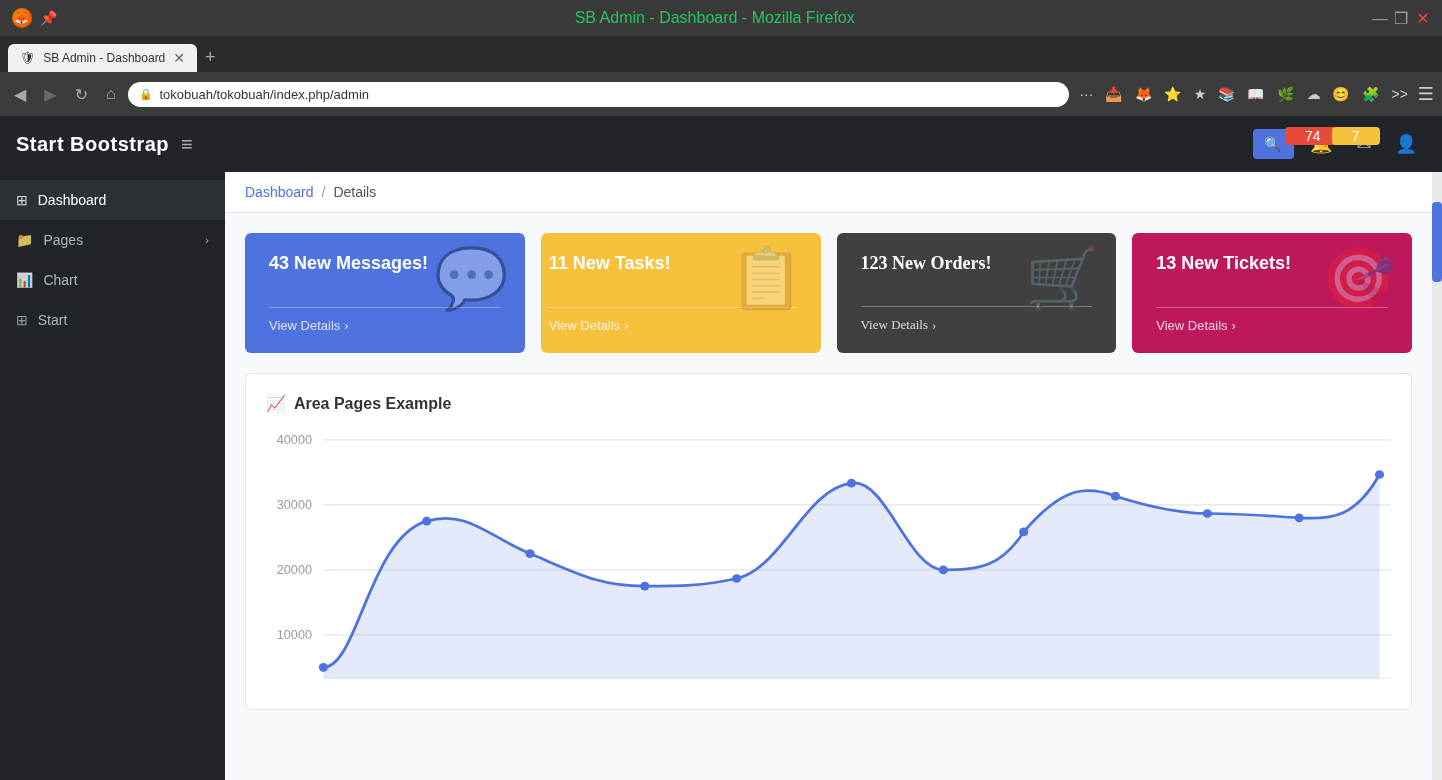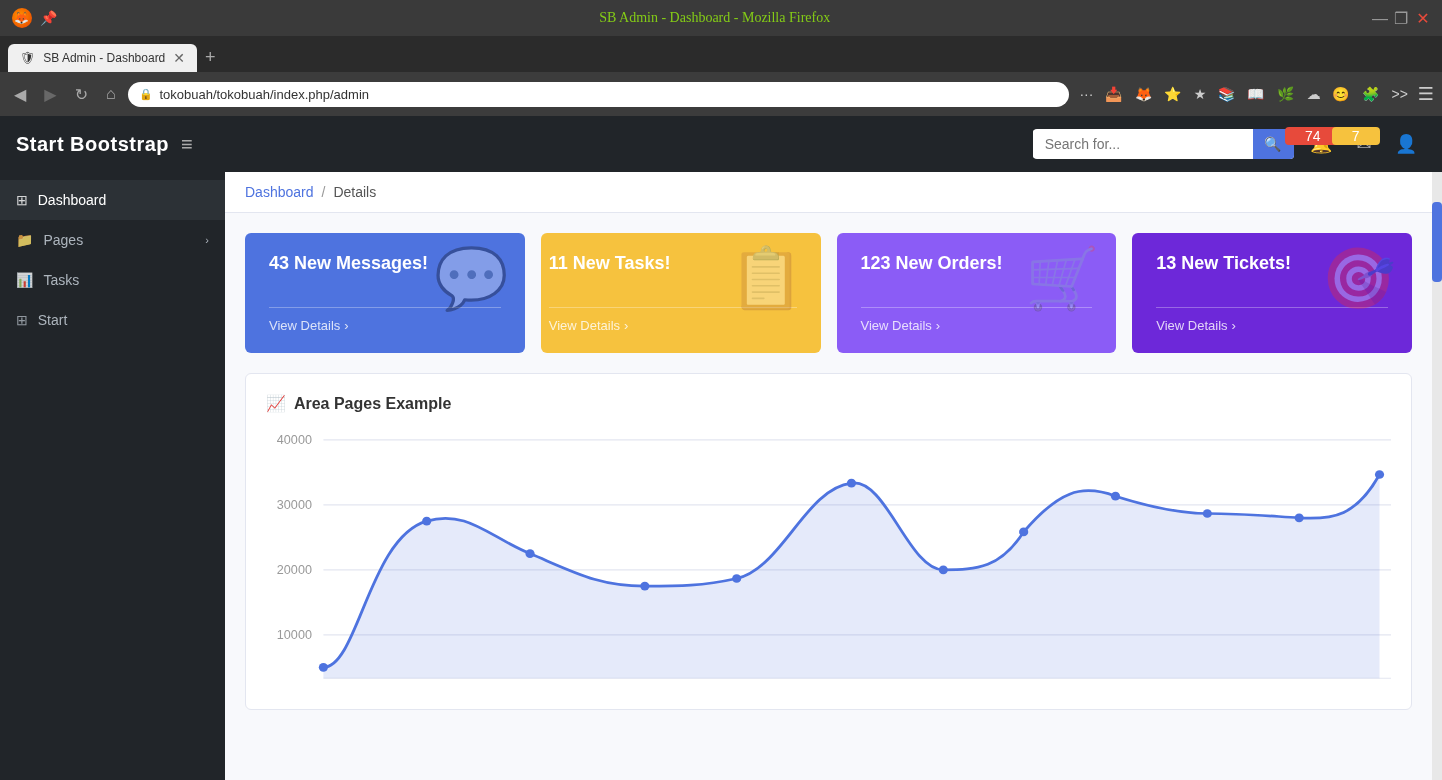--- a/index.html
+++ b/index.html
@@ -3,21 +3,21 @@
   <meta charset="utf-8">
   <style>
     * { margin: 0; padding: 0; box-sizing: border-box; }
     body { background: #2d2d2d; font-family: -apple-system, BlinkMacSystemFont, 'Segoe UI', sans-serif; width: 1442px; height: 780px; overflow: hidden; }
 
     
     .browser-outer { background: #3a3a3a; border-radius: 10px; width: 1442px; height: 780px; display: flex; flex-direction: column; }
     .browser-titlebar { background: #3a3a3a; height: 36px; display: flex; align-items: center; justify-content: space-between; padding: 0 12px; }
     .titlebar-left { display: flex; align-items: center; gap: 8px; }
     .firefox-icon { width: 20px; height: 20px; border-radius: 50%; background: radial-gradient(circle at 40% 40%, #ff9500, #e63e00); display: flex; align-items: center; justify-content: center; font-size: 12px; }
-    .titlebar-center { color: #84cc16; font-size: 14px; font-family: Liberation Serif, serif; }
+    .titlebar-center { color: #22c55e; font-size: 16px; }
     .titlebar-right { display: flex; align-items: center; gap: 8px; }
     .win-btn { width: 14px; height: 14px; border: none; background: transparent; color: #999; font-size: 16px; cursor: pointer; line-height: 1; }
 
     
     .tab-bar { background: #2b2b2b; height: 36px; display: flex; align-items: flex-end; padding: 0 8px; }
     .tab { background: #f0f0f0; border-radius: 6px 6px 0 0; padding: 6px 12px; font-size: 12px; color: #333; display: flex; align-items: center; gap: 8px; min-width: 180px; }
     .tab-close { color: #666; font-size: 14px; cursor: pointer; }
     .new-tab-btn { background: transparent; border: none; color: #aaa; font-size: 18px; cursor: pointer; padding: 0 8px; margin-bottom: 4px; }
 
     
@@ -65,22 +65,22 @@
     .breadcrumb { display: flex; align-items: center; gap: 8px; font-size: 14px; }
     .breadcrumb-link { color: #4e73df; text-decoration: none; }
     .breadcrumb-sep { color: #999; }
     .breadcrumb-current { color: #555; }
 
     
     .cards-row { display: grid; grid-template-columns: 1fr 1fr 1fr 1fr; gap: 16px; margin-bottom: 20px; }
     .stat-card { border-radius: 6px; padding: 20px 24px; color: #fff; position: relative; overflow: hidden; cursor: pointer; min-height: 120px; display: flex; flex-direction: column; justify-content: space-between; }
     .stat-card-blue { background: #4e73df; }
     .stat-card-yellow { background: #f6c23e; padding-left: 8px; }
-    .stat-card-green { background: #8b5cf6; }
-    .stat-card-red { background: #6d28d9; }
+    .stat-card-green { background: #404040; font-family: Liberation Serif, serif; }
+    .stat-card-red { background: #be185d; }
     .stat-card-title { font-size: 18px; font-weight: 700; margin-bottom: 4px; }
     .stat-card-bottom { display: flex; align-items: center; justify-content: space-between; border-top: 1px solid rgba(255,255,255,0.3); padding-top: 10px; margin-top: 10px; }
     .stat-card-link { color: rgba(255,255,255,0.8); font-size: 13px; text-decoration: none; display: flex; align-items: center; gap: 4px; }
     .stat-card-icon { position: absolute; right: 16px; top: 16px; font-size: 60px; opacity: 0.3; line-height: 1; }
 
     
     .chart-section { background: #fff; border-radius: 6px; padding: 20px; border: 1px solid #e3e6f0; }
     .chart-title { font-size: 16px; font-weight: 700; color: #333; margin-bottom: 16px; display: flex; align-items: center; gap: 8px; }
     .chart-area { width: 100%; height: 260px; position: relative; }
 
@@ -142,21 +142,20 @@
 
   <div class="app-wrapper">
 
     <nav class="top-nav">
       <div class="top-nav-left">
         <span class="brand-title">Start Bootstrap</span>
         <button class="toggle-btn">≡</button>
       </div>
       <div class="top-nav-right">
         <div class="search-box">
-          <input class="search-input" type="text" placeholder="Search for..." style="">
           <button class="search-btn">🔍</button>
         </div>
         <button class="nav-icon-btn">
           🔔
           <span class="badge">74</span>
         </button>
         <button class="nav-icon-btn">
           ✉
           <span class="badge badge-yellow">7</span>
         </button>
@@ -176,21 +175,21 @@
         <a class="sidebar-item">
           <div class="sidebar-item-inner">
             <span class="sidebar-icon">📁</span>
             <span>Pages</span>
           </div>
           <span class="sidebar-chevron">›</span>
         </a>
         <a class="sidebar-item">
           <div class="sidebar-item-inner">
             <span class="sidebar-icon">📊</span>
-            <span>Tasks</span>
+            <span>Chart</span>
           </div>
         </a>
         <a class="sidebar-item">
           <div class="sidebar-item-inner">
             <span class="sidebar-icon">⊞</span>
             <span>Start</span>
           </div>
         </a>
       </aside>
 

